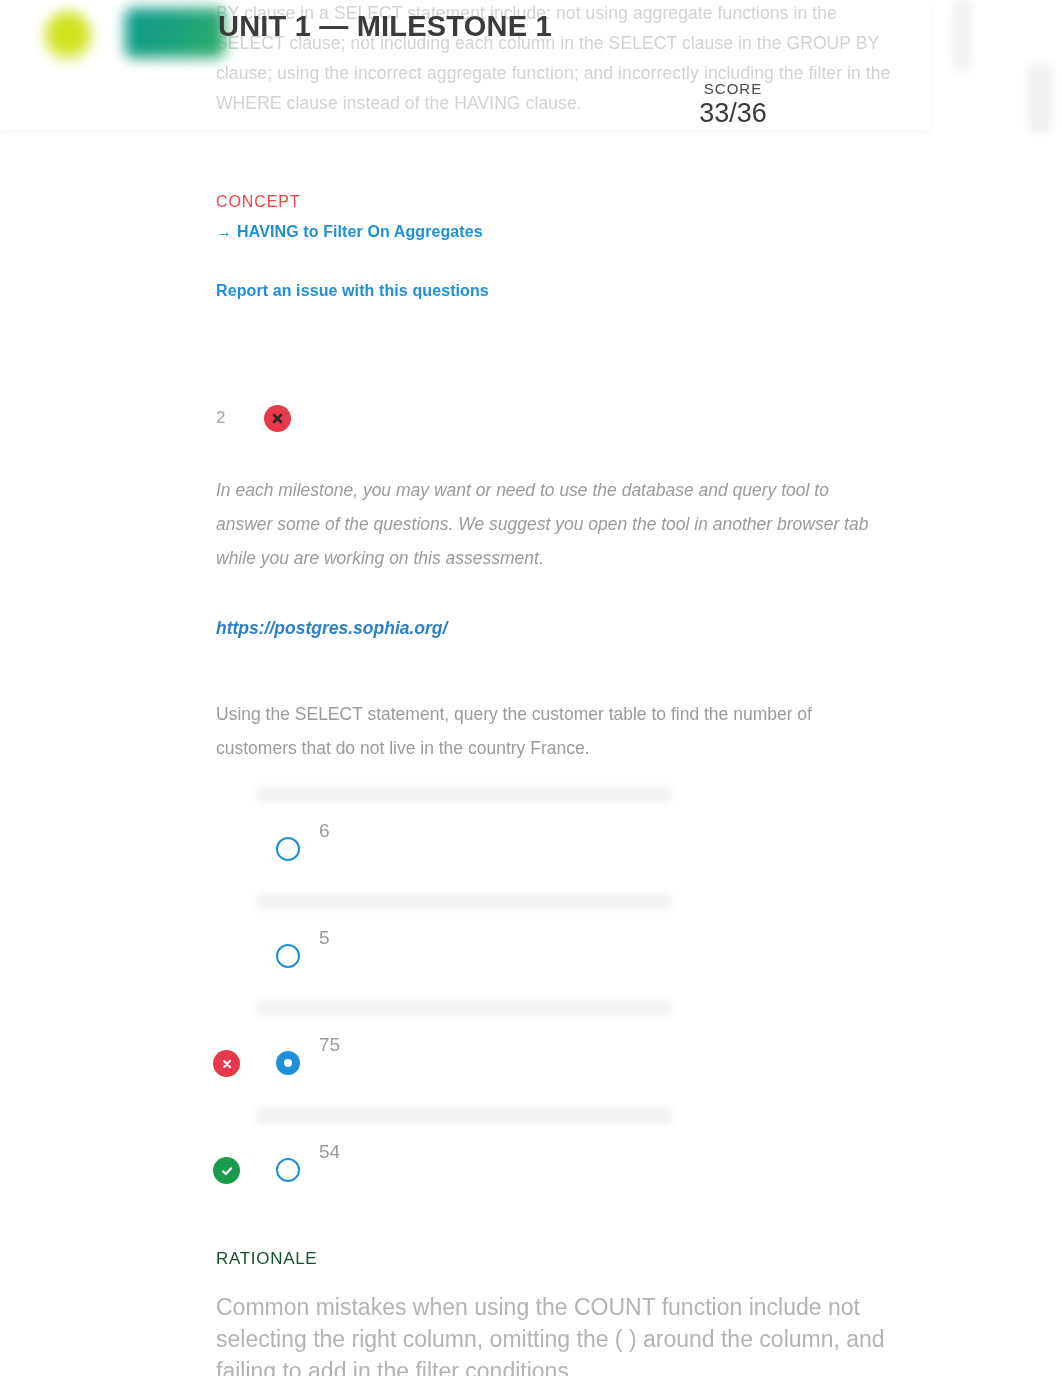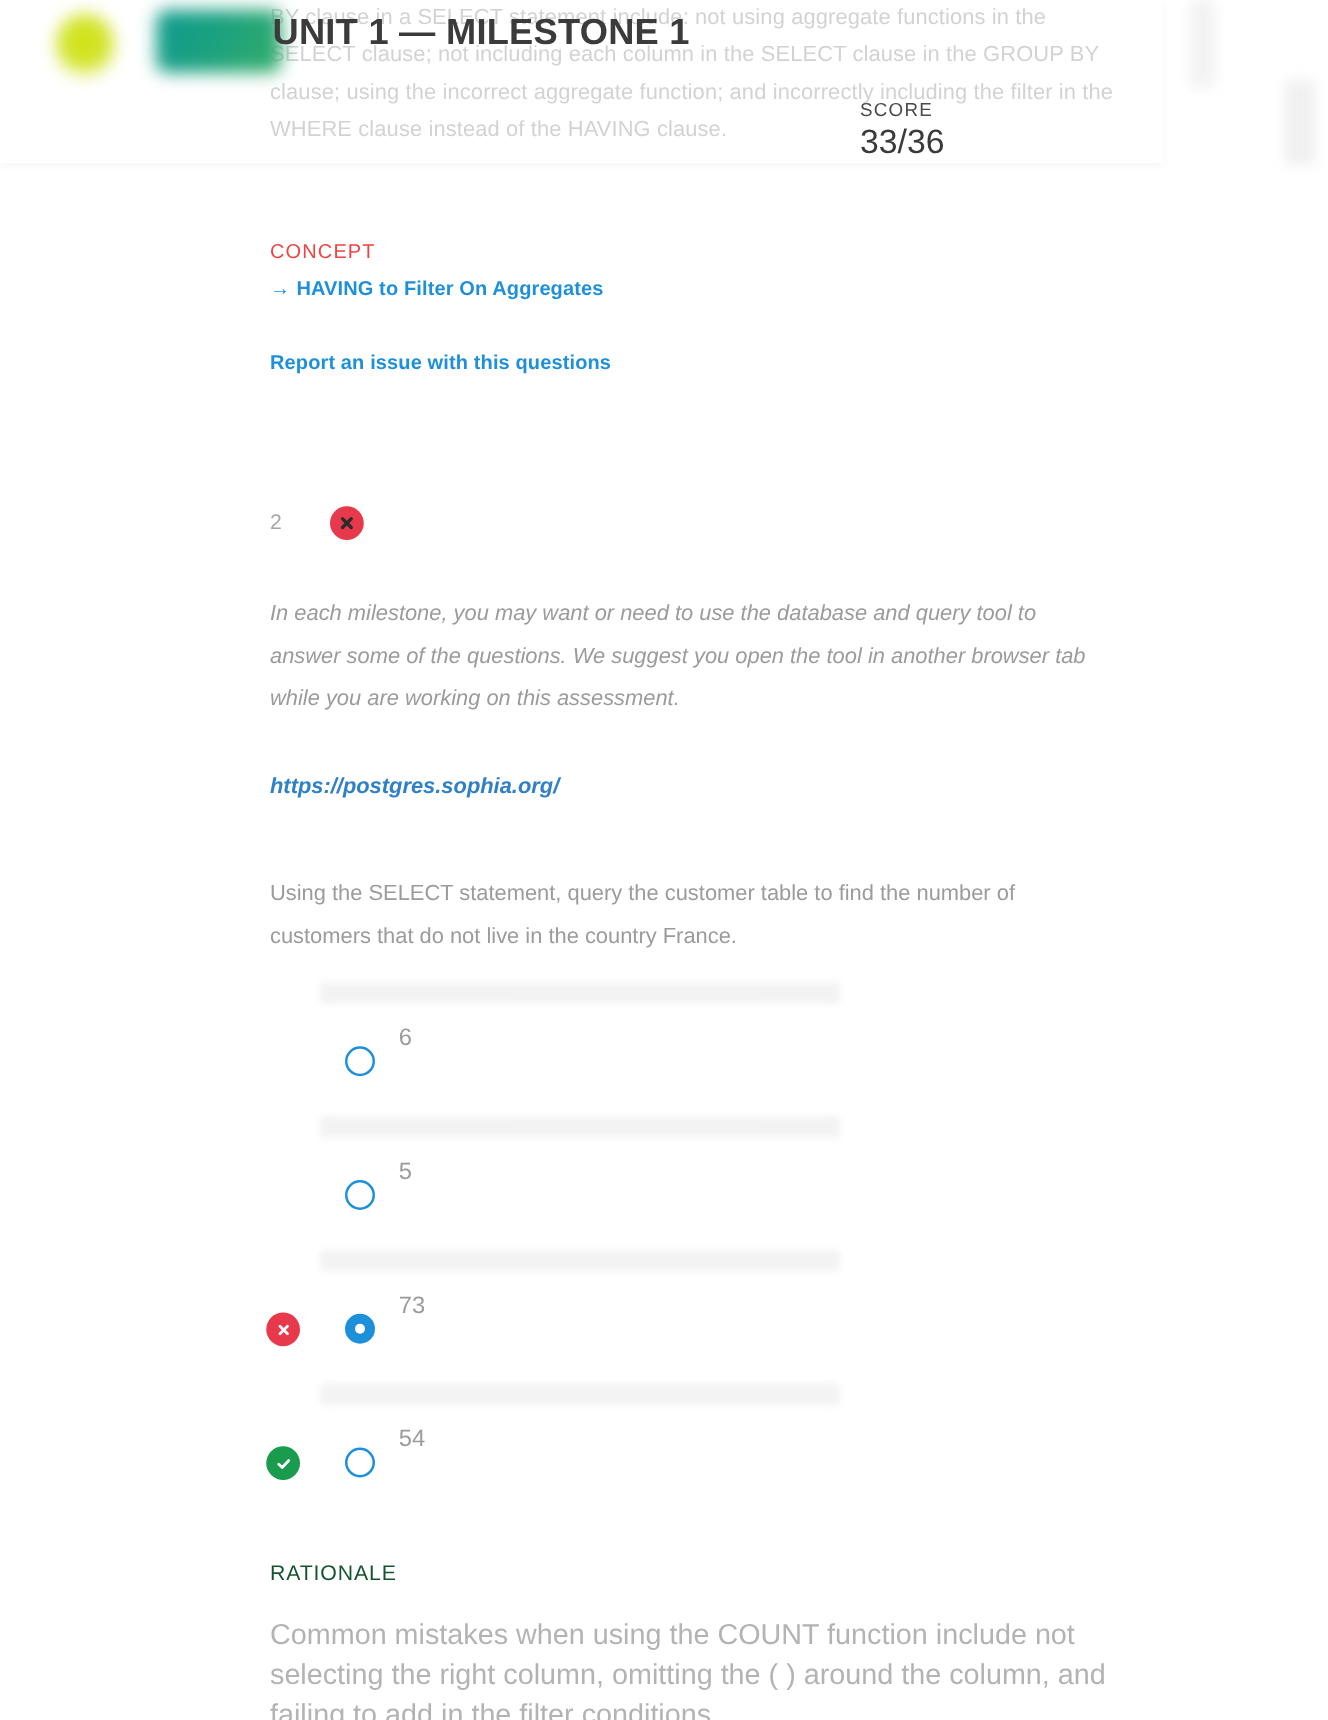--- a/index.html
+++ b/index.html
@@ -266,22 +266,23 @@
     left: 218px;
     top: 10px;
     font-size: 29px;
     font-weight: 700;
     color: #3b3b3b;
     letter-spacing: 0.2px;
     white-space: nowrap;
   }
   .header-score {
     position: absolute;
-    right: 112px;
+    right: 132px;
     top: 80px;
+    text-align: center;
     width: 130px;
   }
   .score-label {
     font-size: 15px;
     letter-spacing: 1px;
     color: #4a4a4a;
     display: block;
     margin-bottom: 1px;
   }
   .score-value {
@@ -360,21 +361,21 @@
     <div class="option">
       <div class="opt-bar"></div>
       <div class="opt-marker">
         <div class="marker-circle marker-wrong">
           <svg width="12" height="12" viewBox="0 0 12 12" aria-hidden="true">
             <path d="M3 3 L9 9 M9 3 L3 9" stroke="#ffffff" stroke-width="2.2" stroke-linecap="round"></path>
           </svg>
         </div>
       </div>
       <div class="opt-radio selected"></div>
-      <div class="opt-label">73</div>
+      <div class="opt-label">75</div>
     </div>
 
     <div class="option">
       <div class="opt-bar"></div>
       <div class="opt-marker">
         <div class="marker-circle marker-right">
           <svg width="14" height="14" viewBox="0 0 14 14" aria-hidden="true">
             <path d="M3 7.4 L5.8 10 L11 4.4" fill="none" stroke="#ffffff" stroke-width="2.2" stroke-linecap="round" stroke-linejoin="round"></path>
           </svg>
         </div>

